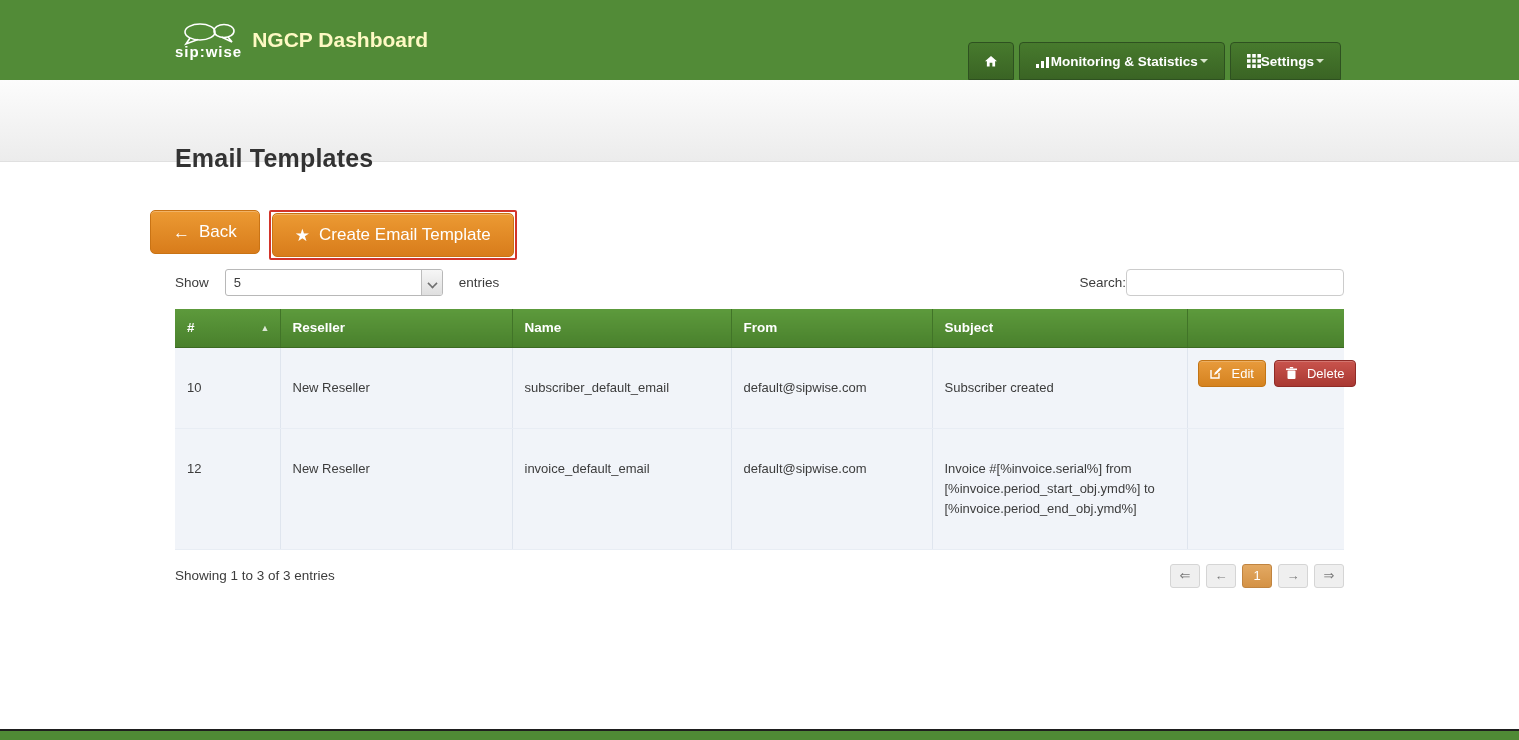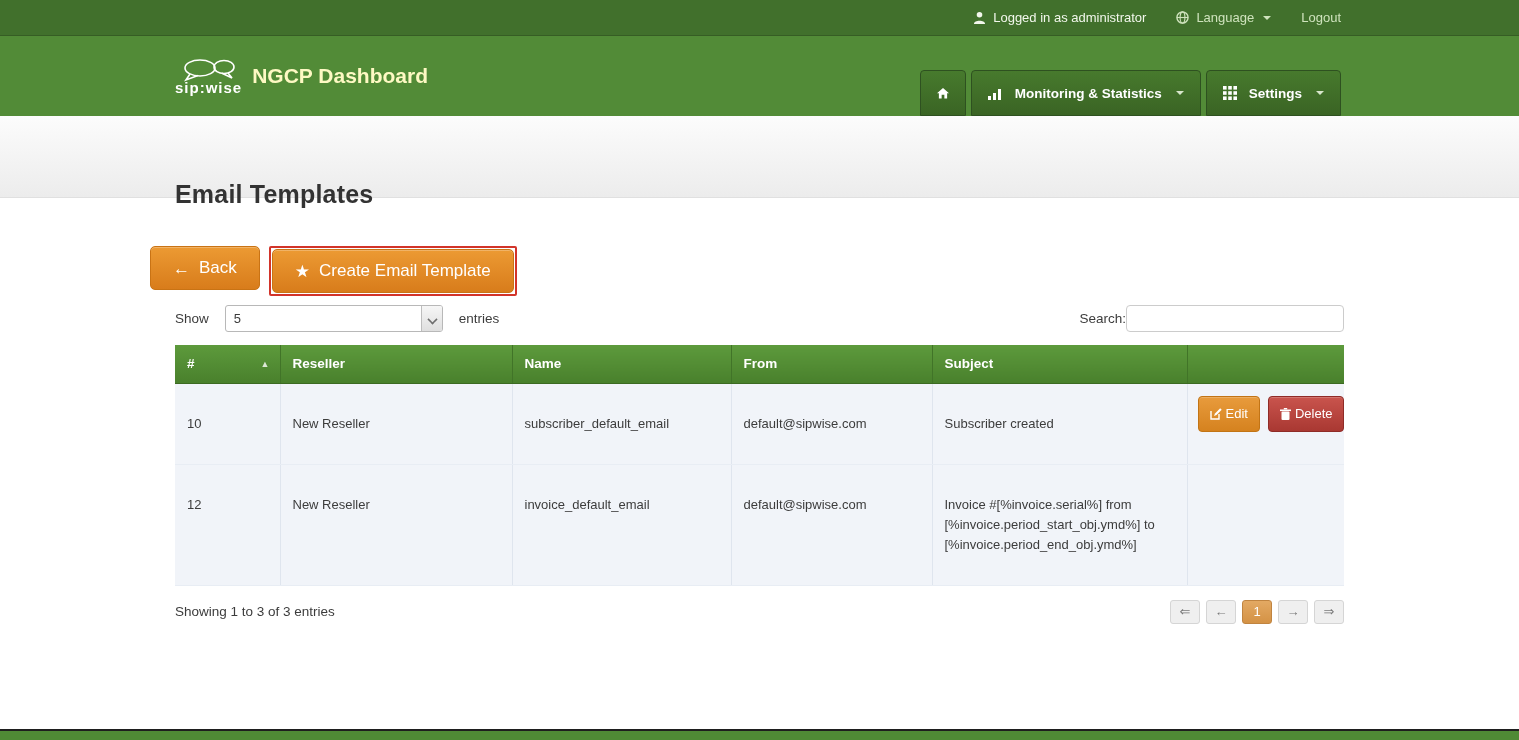--- a/index.html
+++ b/index.html
@@ -28,21 +28,21 @@
     justify-content:space-between; padding:0 178px 0 175px; position:relative;
   }
   .brand { display:flex; align-items:center; gap:10px; }
   .logo-block { display:flex; flex-direction:column; align-items:center; line-height:1; }
   .logo-bubbles { margin-bottom:-2px; }
   .sip-text { color:#fff; font-size:15px; font-weight:bold; letter-spacing:1px; }
   .brand-title { color:#fef9c3; font-size:21px; font-weight:bold; padding-bottom:1px; }
 
   .nav { display:flex; gap:5px; align-self:flex-end; }
   .nav-btn {
-    display:inline-flex; align-items:center; gap:12px; height:46px; padding:0 16px;
+    display:inline-flex; align-items:center; gap:0; height:38px; padding:0 16px;
     background:linear-gradient(#477a2d,#3a6424); border:1px solid #2e5120;
     border-radius:4px 4px 0 0; color:#fff; font-size:13.5px; font-weight:bold;
     cursor:pointer; font-family:inherit;
   }
   .nav-btn .caret { border-top-color:#d8e6cc; }
   .nav-btn.home { width:46px; justify-content:center; }
 
   
   .title-band {
     height:82px; background:linear-gradient(#fcfcfc,#ececec);
@@ -93,21 +93,21 @@
   tbody td {
     font-size:13px; color:#3c3c3c; padding:30px 12px; vertical-align:top;
     border-right:1px solid #dfe5ee; border-bottom:1px solid #e8edf4; line-height:20px;
   }
   tbody td:last-child { border-right:none; }
   tbody tr.odd { background:#f1f4f9; }
   tbody tr.even { background:#ffffff; }
   td.actions { padding:12px 10px; white-space:nowrap; }
 
   .btn-sm {
-    display:inline-flex; align-items:center; gap:4px; height:36px; padding:0 11px;
+    display:inline-flex; align-items:center; gap:10px; height:27px; padding:0 11px;
     border-radius:4px; color:#fff; font-size:13px; cursor:pointer; font-family:inherit;
     box-shadow:inset 0 1px 0 rgba(255,255,255,.2);
   }
   .btn-edit { background:linear-gradient(#e89b3c,#d5821f); border:1px solid #c27415; margin-right:8px; }
   .btn-delete { background:linear-gradient(#c9544d,#a93832); border:1px solid #8f2b27; }
   .icon-svg { display:block; }
 
   
   .dt-footer { display:flex; justify-content:space-between; align-items:center; margin-top:14px; }
   .dt-info { font-size:13.5px; color:#3c3c3c; }
@@ -123,39 +123,20 @@
 
   
   .footer { position:absolute; left:0; bottom:0; width:100%; height:11px;
     background:#4f8a35; border-top:2px solid #1e1e1e; }
 </style>
 </head>
 <body>
 
 <div class="page">
 
-  <div class="topbar">
-    <span class="tb-item user">
-      <svg class="tb-icon" width="13" height="13" viewBox="0 0 14 14">
-          <circle cx="7" cy="4" r="3" fill="#f2f7ec"></circle>
-          <path d="M1 14 C1 9.5 13 9.5 13 14 Z" fill="#f2f7ec"></path>
-        </svg>
-      <span>Logged in as administrator</span>
-    </span>
-    <span class="tb-item">
-      <svg class="tb-icon" width="13" height="13" viewBox="0 0 14 14">
-          <circle cx="7" cy="7" r="6" fill="none" stroke="#cfe3bd" stroke-width="1.5"></circle>
-          <ellipse cx="7" cy="7" rx="2.6" ry="6" fill="none" stroke="#cfe3bd" stroke-width="1.2"></ellipse>
-          <line x1="1" y1="7" x2="13" y2="7" stroke="#cfe3bd" stroke-width="1.2"></line>
-        </svg>
-      <span>Language</span>
-      <span class="caret"></span>
-    </span>
-    <a class="tb-item">Logout</a>
-  </div>
 
   <div class="header">
     <div class="brand">
       <div class="logo-block">
         <svg class="logo-bubbles" width="62" height="24" viewBox="0 0 62 24">
           <ellipse cx="22" cy="10" rx="15" ry="8" fill="none" stroke="#fff" stroke-width="1.6"></ellipse>
           <path d="M12 16 L8 22 L20 17.5" fill="none" stroke="#fff" stroke-width="1.6"></path>
           <ellipse cx="46" cy="9" rx="10" ry="6.5" fill="none" stroke="#fff" stroke-width="1.6"></ellipse>
           <path d="M50 15 L54 20 L44 15.3" fill="none" stroke="#fff" stroke-width="1.6"></path>
         </svg>

